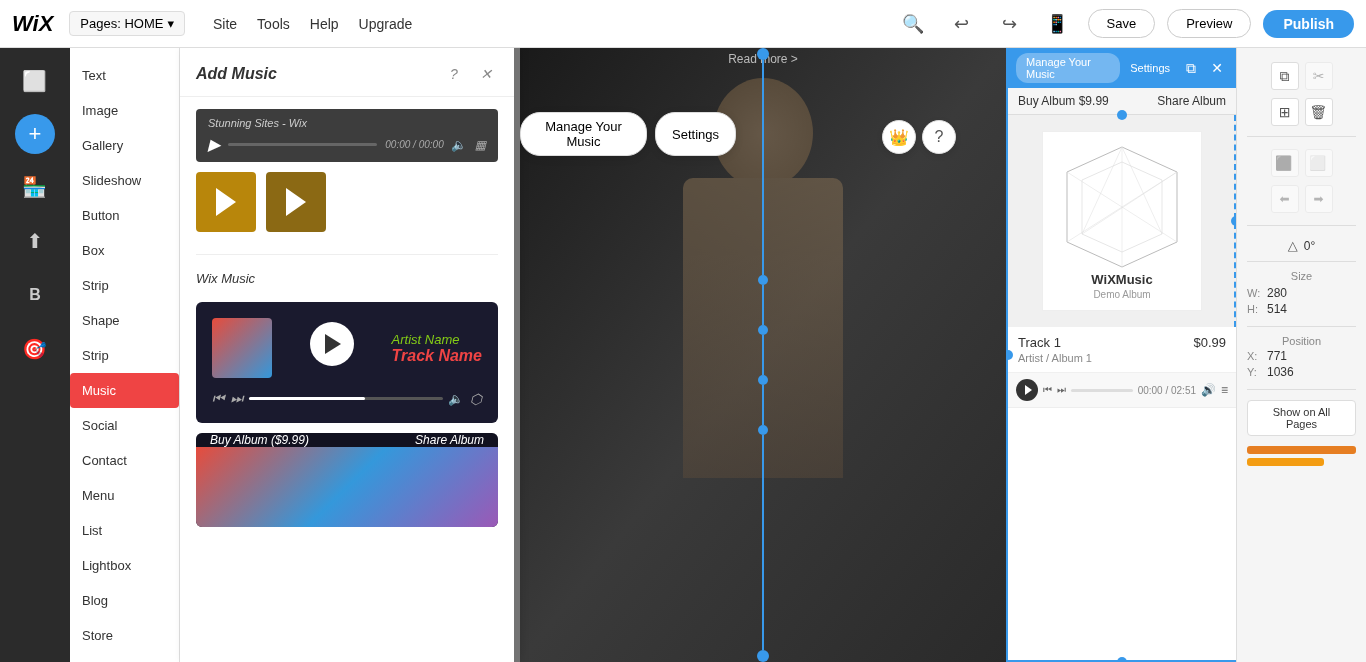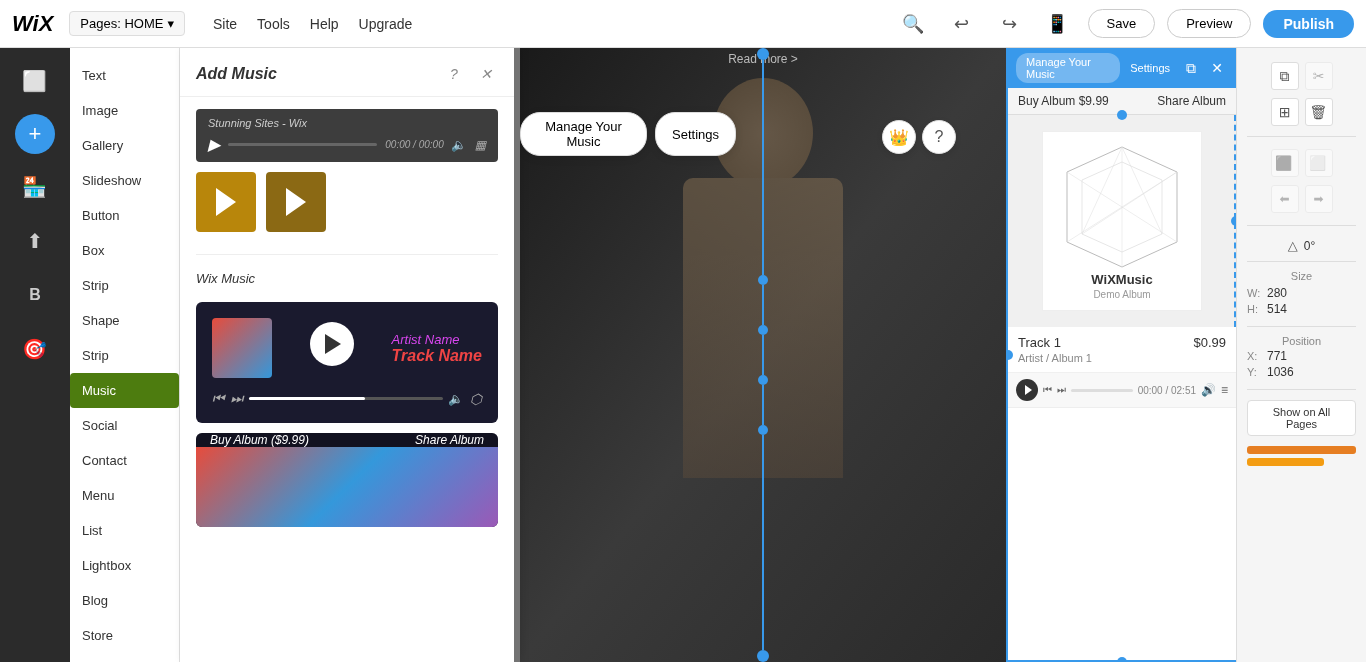--- a/index.html
+++ b/index.html
@@ -22,21 +22,21 @@
 
     
     .left-toolbar { width: 70px; background: #2b2b2b; display: flex; flex-direction: column; align-items: center; padding: 8px 0; gap: 4px; z-index: 50; }
     .left-tool-item { width: 50px; height: 50px; display: flex; flex-direction: column; align-items: center; justify-content: center; cursor: pointer; border-radius: 6px; color: #ccc; font-size: 10px; gap: 3px; }
     .left-tool-item .tool-icon { font-size: 20px; }
     .left-tool-item.add-btn { background: #3899eb; color: #fff; border-radius: 50%; width: 40px; height: 40px; font-size: 22px; margin: 4px 0; }
 
     
     .elements-panel { width: 110px; background: #fff; border-right: 1px solid #e0e0e0; padding: 10px 0; overflow-y: auto; }
     .elements-panel .elem-item { padding: 10px 12px; cursor: pointer; font-size: 13px; color: #333; border-radius: 4px; }
-    .elements-panel .elem-item.active { background: #4d7c0f; color: #fff; }
+    .elements-panel .elem-item.active { background: #ef4444; color: #fff; }
 
     
     .add-music-panel { width: 340px; background: #fff; border-right: 6px solid #737373; padding: 0; overflow-y: auto; position: relative; z-index: 40; box-shadow: 2px 0 8px rgba(0,0,0,0.1); font-style: italic; }
     .panel-header { display: flex; align-items: center; justify-content: space-between; padding: 14px 16px 10px; border-bottom: 1px solid #eee; }
     .panel-title { font-size: 16px; font-weight: bold; color: #333; }
     .panel-header-icons { display: flex; gap: 8px; }
     .panel-icon-btn { width: 24px; height: 24px; display: flex; align-items: center; justify-content: center; cursor: pointer; border-radius: 50%; color: #888; font-size: 14px; }
 
     
     .themed-players-section { padding: 12px 16px; }
@@ -55,21 +55,21 @@
     .mini-player-btn .play-tri { width: 0; height: 0; border-top: 14px solid transparent; border-bottom: 14px solid transparent; border-left: 20px solid #fff; }
 
     
     .section-divider { border: none; border-top: 1px solid #eee; margin: 10px 16px; }
     .section-label { padding: 6px 16px; font-size: 13px; color: #333; font-weight: 500; }
 
     .music-player-card { margin: 10px 16px; background: #1a1a2e; border-radius: 6px; overflow: hidden; }
     .music-player-card-inner { padding: 16px; color: #fff; }
     .artist-info { display: flex; gap: 16px; align-items: center; margin-bottom: 12px; }
     .album-art-small { width: 60px; height: 60px; background: linear-gradient(135deg, #e74c3c, #3498db); border-radius: 4px; flex-shrink: 0; }
-    .track-info .artist-name { font-size: 13px; color: #d946ef; }
+    .track-info .artist-name { font-size: 13px; color: #84cc16; }
     .track-info .track-name { font-size: 16px; font-weight: bold; color: #ef4444; }
     .play-btn-large { width: 44px; height: 44px; background: #fff; border-radius: 50%; display: flex; align-items: center; justify-content: center; cursor: pointer; margin: 0 auto 8px; }
     .play-tri-dark { width: 0; height: 0; border-top: 10px solid transparent; border-bottom: 10px solid transparent; border-left: 16px solid #333; margin-left: 3px; }
     .player-bottom-controls { display: flex; align-items: center; gap: 6px; }
     .skip-btn { color: #aaa; font-size: 14px; cursor: pointer; }
     .volume-bar { flex: 1; height: 3px; background: #555; border-radius: 2px; }
     .volume-fill { width: 60%; height: 100%; background: #fff; border-radius: 2px; }
     .share-btn { color: #aaa; font-size: 14px; cursor: pointer; }
 
     

